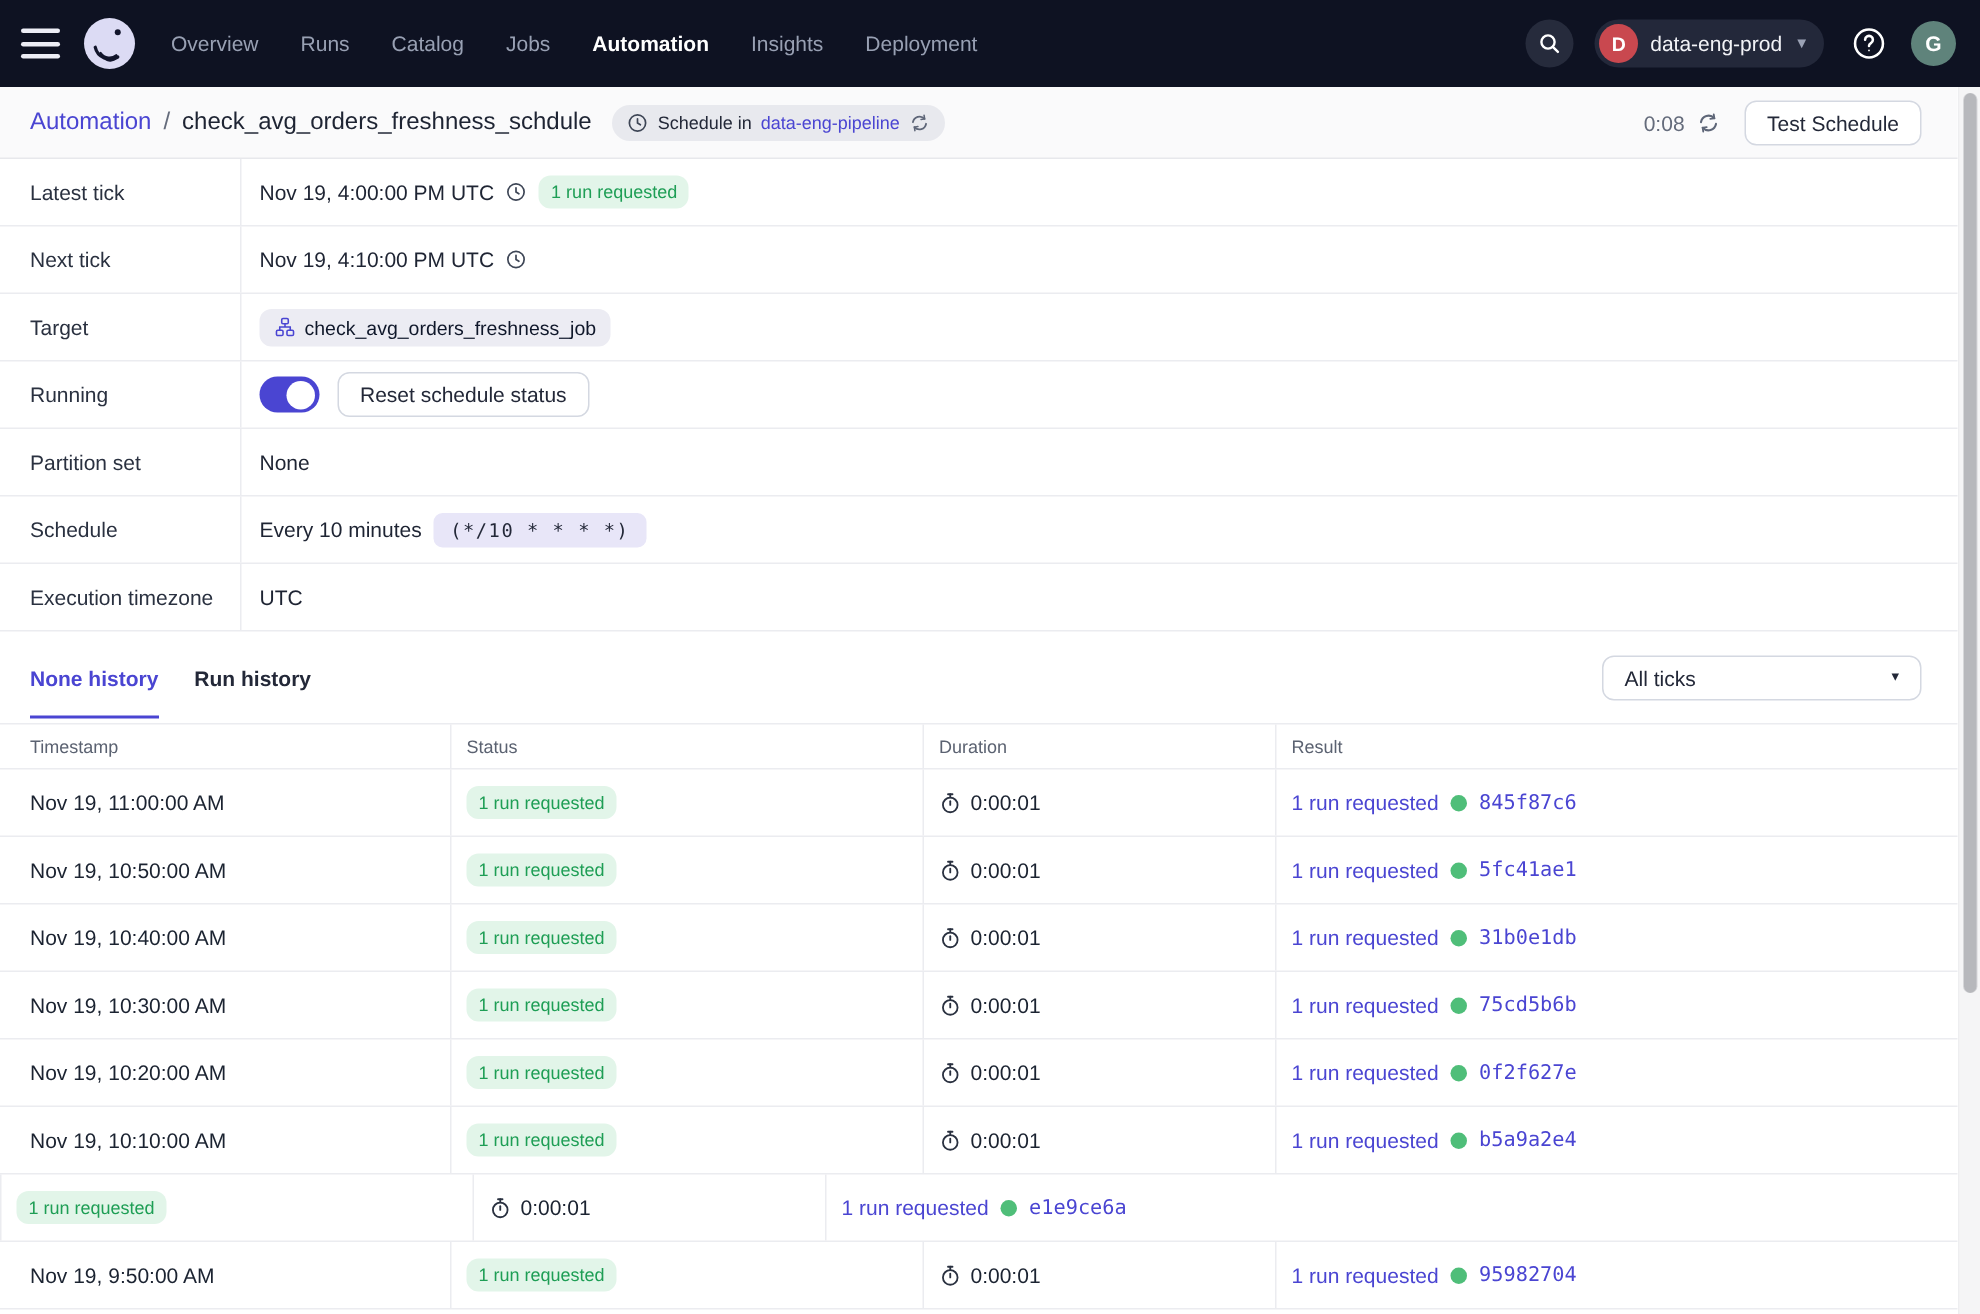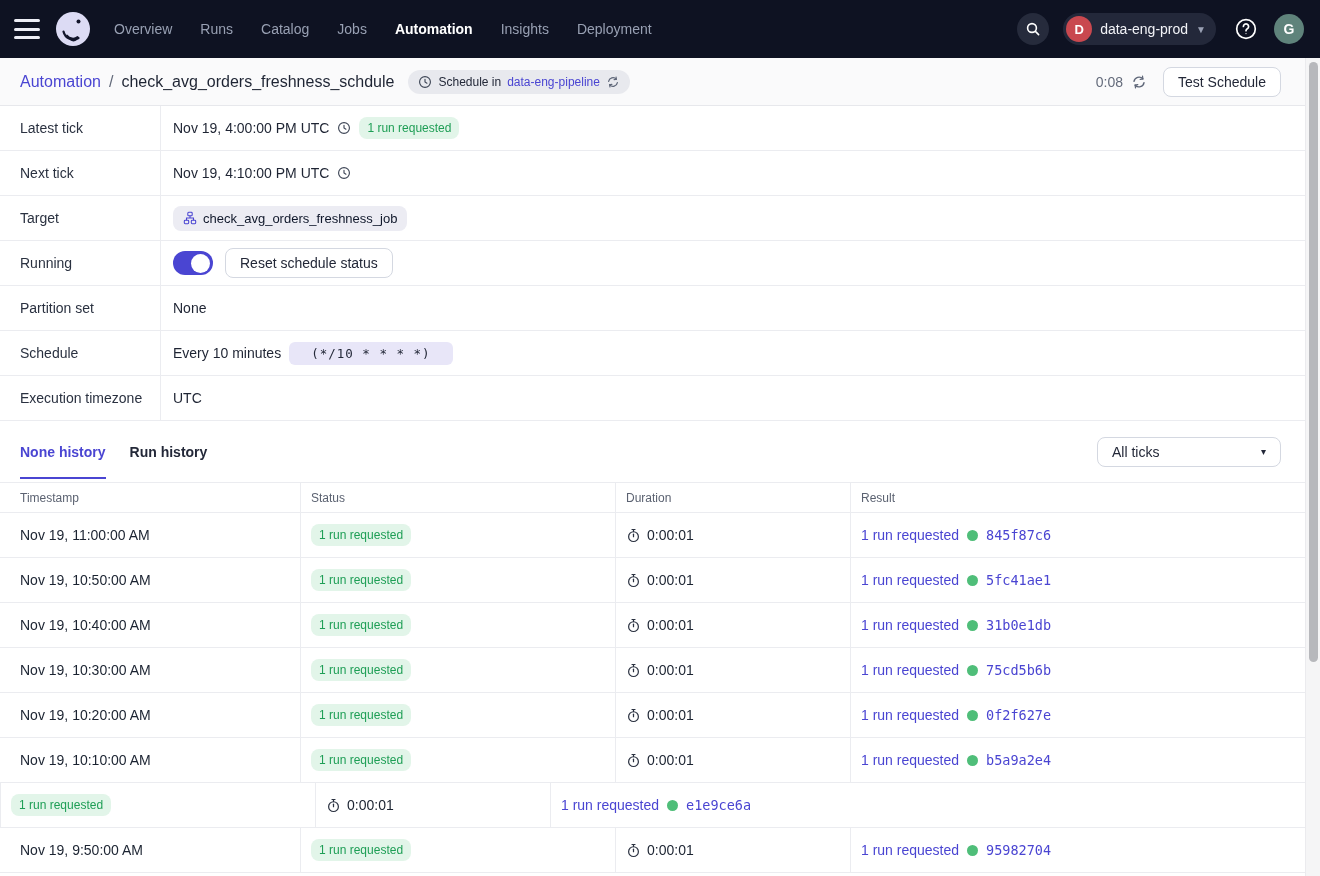--- a/index.html
+++ b/index.html
@@ -44,29 +44,29 @@
   .detail-row { display:flex; height:45px; border-bottom:1px solid #EBECF0; }
   .detail-label { width:161px; border-right:1px solid #EBECF0; display:flex; align-items:center; padding-left:20px; font-size:14px; color:#2A3140; }
   .detail-value { flex:1; display:flex; align-items:center; padding-left:12px; font-size:14px; color:#1E2433; gap:8px; }
   .clock-ic { color:#3E4656; display:flex; align-items:center; }
   .pill-green { background:#E2F5E9; color:#1E9E55; font-size:12px; border-radius:8px; padding:4px 8px; white-space:nowrap; }
   .job-pill { background:#ECECF3; border-radius:8px; padding:5px 10px; display:flex; align-items:center; gap:6px; font-size:13px; cursor:pointer; }
   .job-pill a { color:#0f172a; text-decoration:none; }
   .job-ic { color:#4A45D2; display:flex; align-items:center; }
   .toggle { width:40px; height:24px; border-radius:12px; background:#4A45D2; position:relative; cursor:pointer; margin-right:4px; }
   .toggle .knob { position:absolute; top:2.5px; right:3px; width:19px; height:19px; border-radius:50%; background:#fff; }
-  .cron-pill { background:#E8E6F8; color:#232838; font-family:"DejaVu Sans Mono","Liberation Mono",monospace; font-size:12.5px; border-radius:6px; padding:4px 22px; letter-spacing:1px; }
+  .cron-pill { background:#E8E6F8; color:#232838; font-family:"DejaVu Sans Mono","Liberation Mono",monospace; font-size:12.5px; border-radius:6px; padding:4px 11px; letter-spacing:1px; }
 
   
   .tabs-bar { height:61px; display:flex; align-items:center; padding:0 24px 0 20px; }
   .tab { font-size:14px; font-weight:700; margin-right:24px; padding:20px 0 17px; cursor:pointer; border-bottom:2px solid transparent; }
   .tab.active { color:#4A45D2; border-bottom-color:#4A45D2; }
   .tab.inactive { color:#232838; }
   .tabs-bar .spacer { flex:1; }
-  .select-btn { width:184px; display:flex; align-items:center; justify-content:space-between; }
+  .select-btn { width:213px; display:flex; align-items:center; justify-content:space-between; }
 
   
   .ttable { border-top:1px solid #EBECF0; }
   .thead { display:flex; height:30px; border-bottom:1px solid #EBECF0; }
   .thead .tcell { font-size:12px; color:#5B6271; }
   .trow { display:flex; height:45px; border-bottom:1px solid #EBECF0; }
   .tcell { display:flex; align-items:center; padding-left:10px; font-size:14px; color:#1B2331; }
   .c-timestamp { width:300px; padding-left:20px; }
   .c-status { width:315px; border-left:1px solid #EBECF0; }
   .c-duration { width:235px; border-left:1px solid #EBECF0; gap:6px; }

